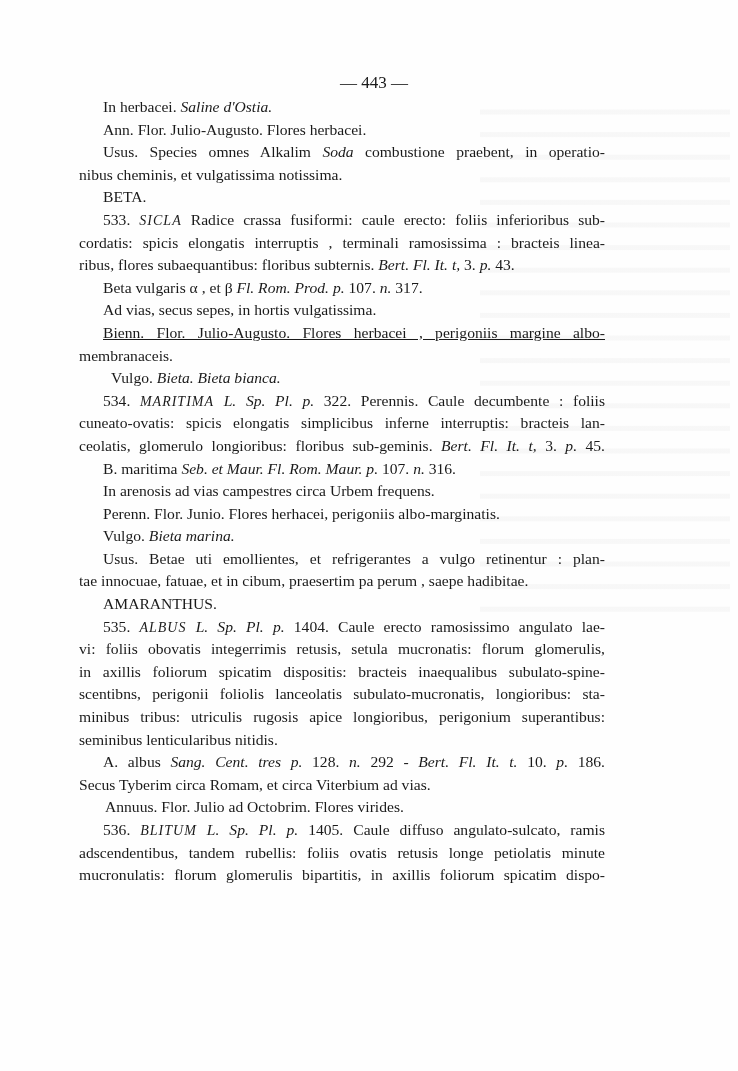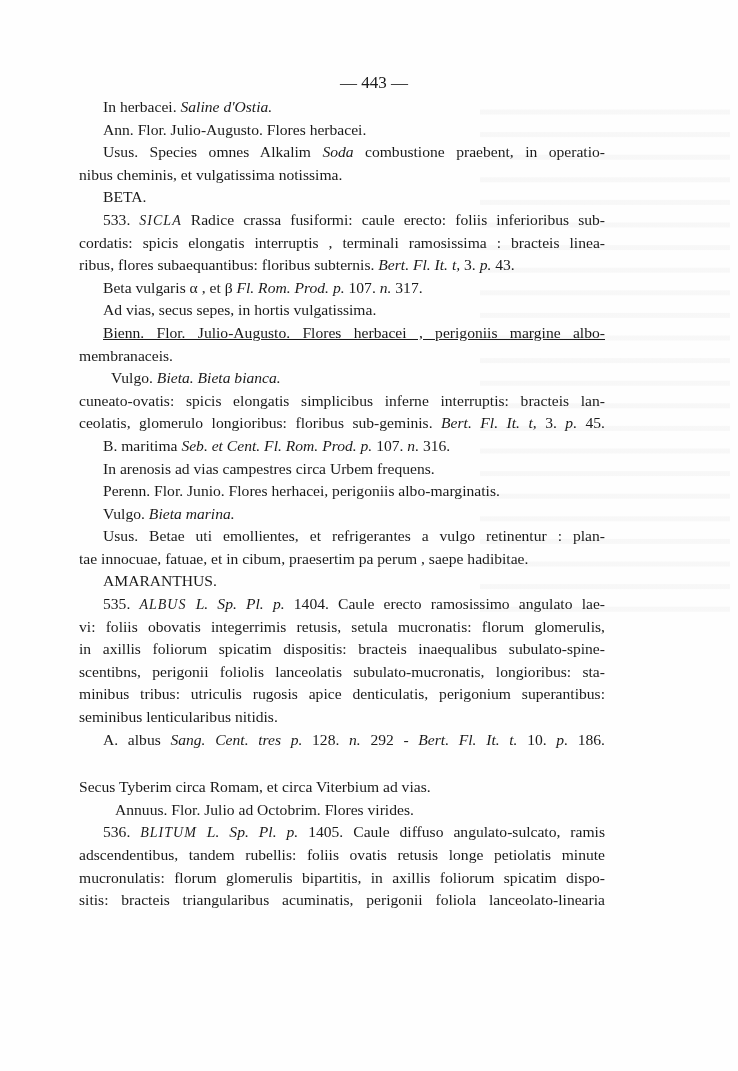--- a/index.html
+++ b/index.html
@@ -28,37 +28,37 @@
         <div class="l nj" style="padding-left: 0px; margin-left: -24px; width: 526px;"><span>nibus cheminis, et vulgatissima notissima.</span></div>
         <div class="l nj" style="padding-left: 0px; margin-left: 0px; width: 502px;"><span>BETA.</span></div>
         <div class="l" style="padding-left: 0px; margin-left: 0px; width: 502px;"><span>533. </span><span class="sc">sicla</span><span> Radice crassa fusiformi: caule erecto: foliis inferioribus sub-</span></div>
         <div class="l" style="padding-left: 0px; margin-left: -24px; width: 526px;"><span>cordatis: spicis elongatis interruptis , terminali ramosissima : bracteis linea-</span></div>
         <div class="l nj" style="padding-left: 0px; margin-left: -24px; width: 526px;"><span>ribus, flores subaequantibus: floribus subternis. </span><span style="font-style: italic;">Bert. Fl. It. t, </span><span>3. </span><span style="font-style: italic;">p.</span><span> 43.</span></div>
         <div class="l nj" style="padding-left: 0px; margin-left: 0px; width: 502px;"><span>Beta vulgaris α , et β </span><span style="font-style: italic;">Fl. Rom. Prod. p.</span><span> 107. </span><span style="font-style: italic;">n.</span><span> 317.</span></div>
         <div class="l nj" style="padding-left: 0px; margin-left: 0px; width: 502px;"><span>Ad vias, secus sepes, in hortis vulgatissima.</span></div>
         <div class="l" style="padding-left: 0px; margin-left: 0px; width: 502px; text-decoration: underline;"><span>Bienn. Flor. Julio-Augusto. Flores herbacei , perigoniis margine albo-</span></div>
         <div class="l nj" style="padding-left: 0px; margin-left: -24px; width: 526px;"><span>membranaceis.</span></div>
         <div class="l nj" style="padding-left: 0px; margin-left: 8px; width: 502px;"><span>Vulgo. </span><span style="font-style: italic;">Bieta. Bieta bianca.</span></div>
+        <div class="l" style="padding-left: 0px; margin-left: 0px; width: 502px;"><span>534. </span><span class="sc">maritima</span><span> </span><span style="font-style: italic;">L. Sp. Pl. p.</span><span> 322. Perennis. Caule decumbente : foliis</span></div>
         <div class="l" style="padding-left: 0px; margin-left: -24px; width: 526px;"><span>cuneato-ovatis: spicis elongatis simplicibus inferne interruptis: bracteis lan-</span></div>
         <div class="l" style="padding-left: 0px; margin-left: -24px; width: 526px;"><span>ceolatis, glomerulo longioribus: floribus sub-geminis. </span><span style="font-style: italic;">Bert. Fl. It. t, </span><span>3. </span><span style="font-style: italic;">p.</span><span> 45.</span></div>
-        <div class="l nj" style="padding-left: 0px; margin-left: 0px; width: 502px;"><span>B. maritima </span><span style="font-style: italic;">Seb. et Cent. Fl. Rom. Prod. p.</span><span> 107. </span><span style="font-style: italic;">n.</span><span> 316.</span></div>
+        <div class="l nj" style="padding-left: 0px; margin-left: 0px; width: 502px;"><span>B. maritima </span><span style="font-style: italic;">Seb. et Maur. Fl. Rom. Maur. p.</span><span> 107. </span><span style="font-style: italic;">n.</span><span> 316.</span></div>
         <div class="l nj" style="padding-left: 0px; margin-left: 0px; width: 502px;"><span>In arenosis ad vias campestres circa Urbem frequens.</span></div>
         <div class="l nj" style="padding-left: 0px; margin-left: 0px; width: 502px;"><span>Perenn. Flor. Junio. Flores herhacei, perigoniis albo-marginatis.</span></div>
         <div class="l nj" style="padding-left: 0px; margin-left: 0px; width: 502px;"><span>Vulgo. </span><span style="font-style: italic;">Bieta marina.</span></div>
         <div class="l" style="padding-left: 0px; margin-left: 0px; width: 502px;"><span>Usus. Betae uti emollientes, et refrigerantes a vulgo retinentur : plan-</span></div>
         <div class="l nj" style="padding-left: 0px; margin-left: -24px; width: 526px;"><span>tae innocuae, fatuae, et in cibum, praesertim pa perum , saepe hadibitae.</span></div>
         <div class="l nj" style="padding-left: 0px; margin-left: 0px; width: 502px;"><span>AMARANTHUS.</span></div>
         <div class="l" style="padding-left: 0px; margin-left: 0px; width: 502px;"><span>535. </span><span class="sc">albus</span><span> </span><span style="font-style: italic;">L. Sp. Pl. p.</span><span> 1404. Caule erecto ramosissimo angulato lae-</span></div>
         <div class="l" style="padding-left: 0px; margin-left: -24px; width: 526px;"><span>vi: foliis obovatis integerrimis retusis, setula mucronatis: florum glomerulis,</span></div>
         <div class="l" style="padding-left: 0px; margin-left: -24px; width: 526px;"><span>in axillis foliorum spicatim dispositis: bracteis inaequalibus subulato-spine-</span></div>
         <div class="l" style="padding-left: 0px; margin-left: -24px; width: 526px;"><span>scentibns, perigonii foliolis lanceolatis subulato-mucronatis, longioribus: sta-</span></div>
-        <div class="l" style="padding-left: 0px; margin-left: -24px; width: 526px;"><span>minibus tribus: utriculis rugosis apice denticulatis, perigonium superantibus:</span></div>
+        <div class="l" style="padding-left: 0px; margin-left: -24px; width: 526px;"><span>minibus tribus: utriculis rugosis apice longioribus, perigonium superantibus:</span></div>
         <div class="l nj" style="padding-left: 0px; margin-left: -24px; width: 526px;"><span>seminibus lenticularibus nitidis.</span></div>
         <div class="l" style="padding-left: 0px; margin-left: 0px; width: 502px;"><span>A. albus </span><span style="font-style: italic; margin-top: 7px;">Sang. Cent. tres p.</span><span> 128. </span><span style="font-style: italic;">n.</span><span> 292 - </span><span style="font-style: italic;">Bert. Fl. It. t.</span><span> 10. </span><span style="font-style: italic;">p.</span><span> 186.</span></div>
-        <div class="l nj" style="padding-left: 0px; margin-left: -24px; width: 526px; margin-top: 25px;"><span>Secus Tyberim circa Romam, et circa Viterbium ad vias.</span></div>
-        <div class="l nj" style="padding-left: 0px; margin-left: 12px; width: 502px;"><span>Annuus. Flor. Julio ad Octobrim. Flores virides.</span></div>
+        <div class="l nj" style="padding-left: 0px; margin-left: -24px; width: 526px;"><span>Secus Tyberim circa Romam, et circa Viterbium ad vias.</span></div>
+        <div class="l nj" style="padding-left: 0px; margin-left: 2px; width: 502px;"><span>Annuus. Flor. Julio ad Octobrim. Flores virides.</span></div>
         <div class="l" style="padding-left: 0px; margin-left: 0px; width: 502px; font-family: Liberation Serif, serif;"><span>536. </span><span class="sc">Blitum</span><span> </span><span style="font-style: italic;">L. Sp. Pl. p.</span><span> 1405. Caule diffuso angulato-sulcato, ramis</span></div>
         <div class="l" style="padding-left: 0px; margin-left: -24px; width: 526px;"><span>adscendentibus, tandem rubellis: foliis ovatis retusis longe petiolatis minute</span></div>
         <div class="l" style="padding-left: 0px; margin-left: -24px; width: 526px;"><span>mucronulatis: florum glomerulis bipartitis, in axillis foliorum spicatim dispo-</span></div>
-        <div class="l" style="padding-left: 0px; margin-left: -24px; width: 526px;"><span>sitis: bracteis triangularibus acuminatis, perigonii foliola lanceolato-linearia</span></div>
       </div>
   </div>
 </div>
 
 </body></html>

